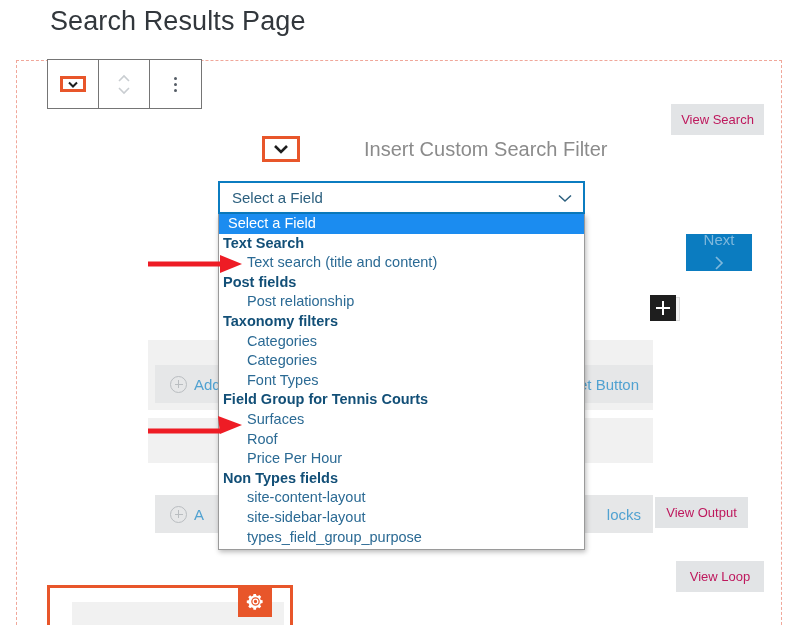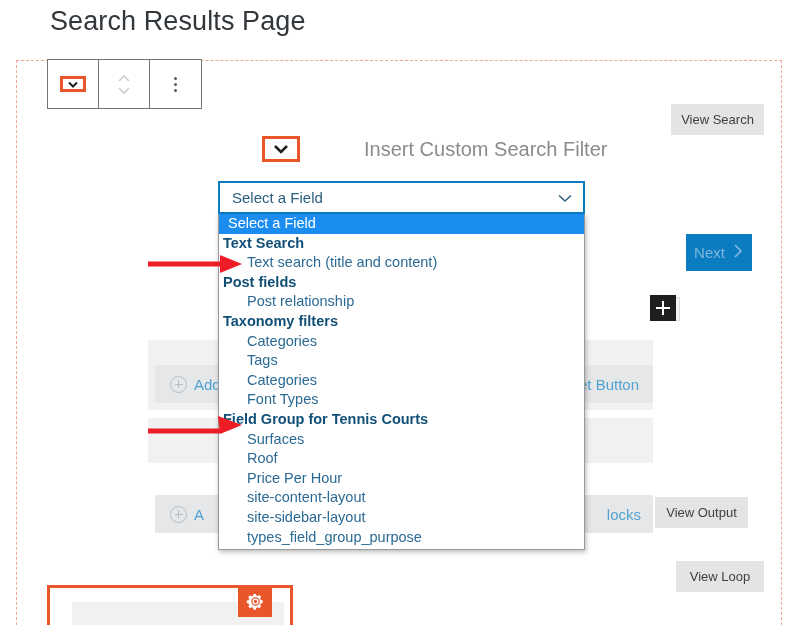--- a/index.html
+++ b/index.html
@@ -164,40 +164,41 @@
   .plus-circle:before, .plus-circle:after {
     content: ""; position: absolute; background: #b9bdc0;
   }
   .plus-circle:before { left: 3.5px; top: 7px; width: 8.4px; height: 1.4px; }
   .plus-circle:after  { top: 3.5px; left: 7px; height: 8.4px; width: 1.4px; }
 
   
   .theme-btn {
     position: absolute;
     background: #e2e4e6;
-    color: #404040;
+    color: #be185d;
     font-size: 13px;
     display: flex;
     align-items: center;
     justify-content: center;
     white-space: nowrap;
   }
 
   
   #next-btn {
     position: absolute;
     left: 686px; top: 234px;
     width: 66px; height: 37px;
     background: #0b7cc0;
     display: flex;
     align-items: center;
     justify-content: center;
     gap: 7px;
     color: #7fb8dc;
     font-size: 15px;
+    flex-direction: column;
   }
 
   
   #add-block-btn {
     position: absolute;
     left: 650px; top: 295px;
     width: 26px; height: 26px;
     background: #1e1e1e;
     display: flex; align-items: center; justify-content: center;
     z-index: 8;
@@ -360,27 +361,27 @@
       </span>
     </div>
     <div id="select-list">
         <div class="opt selected">Select a Field</div>
         <div class="opt group">Text Search</div>
         <div class="opt">Text search (title and content)</div>
         <div class="opt group">Post fields</div>
         <div class="opt">Post relationship</div>
         <div class="opt group">Taxonomy filters</div>
         <div class="opt">Categories</div>
-        <div class="opt">Tags</div>
         <div class="opt">Categories</div>
         <div class="opt">Font Types</div>
         <div class="opt group">Field Group for Tennis Courts</div>
         <div class="opt">Surfaces</div>
         <div class="opt">Roof</div>
         <div class="opt">Price Per Hour</div>
+        <div class="opt group">Non Types fields</div>
         <div class="opt">site-content-layout</div>
         <div class="opt">site-sidebar-layout</div>
         <div class="opt">types_field_group_purpose</div>
       </div>
   </div>
 
   <svg class="arrow" style="left:148px; top:252px;" width="100" height="24">
     <path d="M0 12 H74" stroke="#ee1c25" stroke-width="5" fill="none"></path>
     <path d="M72 3 L94 12 L72 21 Z" fill="#ee1c25"></path>
   </svg>

